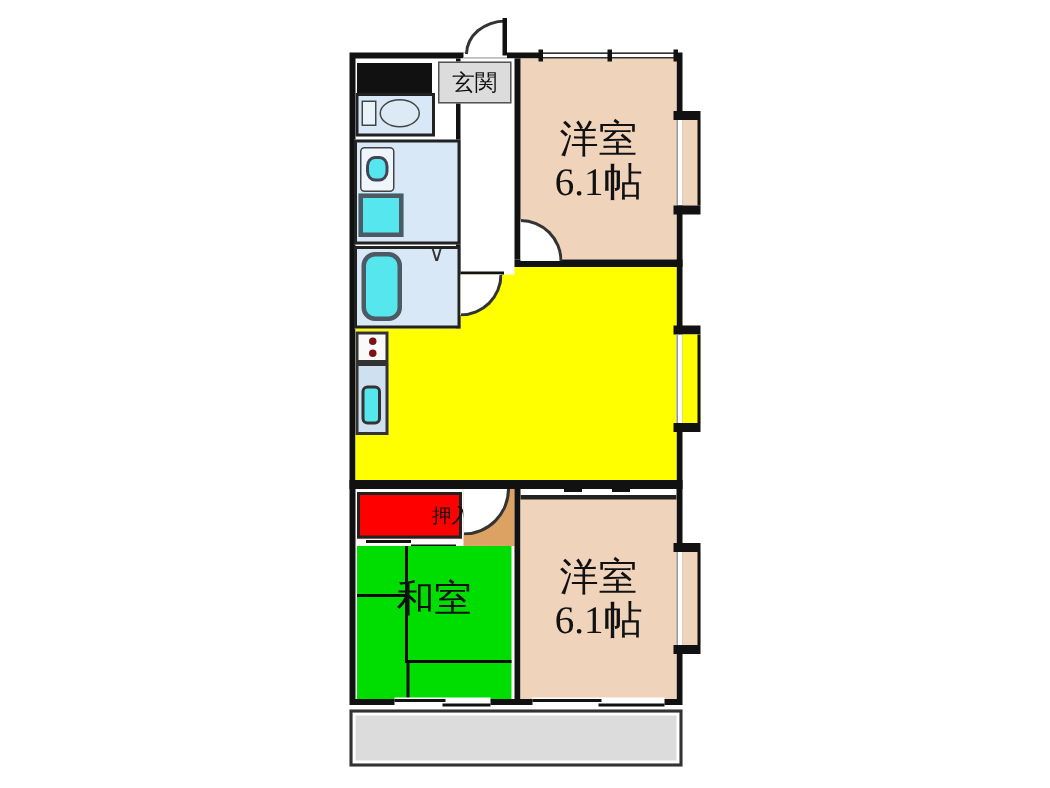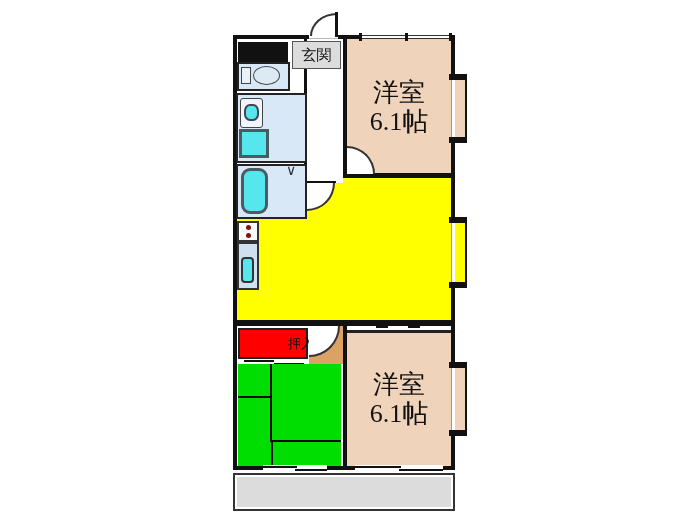--- a/index.html
+++ b/index.html
@@ -79,20 +79,21 @@
   <div class="abs" style="left: 309px; top: 326px; width: 34px; height: 38px; background-color: rgb(219, 162, 100);"></div>
   <div class="abs" style="left:309px;top:326px;width:31px;height:31px;background:#fff;border-bottom-right-radius:100% 100%;border-bottom:2px solid #333;border-right:2px solid #333;"></div>
   <div class="abs wall" style="left:343px;top:326px;width:4px;height:140px;"></div>
 
   <div class="abs" style="left: 238px; top: 364px; width: 103px; height: 102px; background-color: rgb(0, 221, 0);"></div>
   <div class="abs" style="left:270px;top:364px;width:2px;height:78px;background:#0a0a0a;"></div>
   <div class="abs" style="left:238px;top:396px;width:32px;height:2px;background:#0a0a0a;"></div>
   <div class="abs" style="left:270px;top:440px;width:71px;height:2px;background:#0a0a0a;"></div>
   <div class="abs" style="left:271px;top:442px;width:2px;height:24px;background:#0a0a0a;"></div>
   <div class="room-label" style="left:238px;top:386px;width:103px;">
+    <div class="lbl-25">和室</div>
   </div>
 
   <div class="abs" style="left: 347px; top: 330px; width: 104px; height: 136px; border-top: 3px solid rgb(34, 34, 34); background-color: rgb(240, 211, 187);"></div>
   <div class="room-label" style="left:347px;top:370px;width:104px;">
     <div class="lbl-26">洋室</div>
     <div class="lbl-26">6.1帖</div>
   </div>
 
   <div class="room-label" style="left:347px;top:78px;width:104px;">
     <div class="lbl-26">洋室</div>

